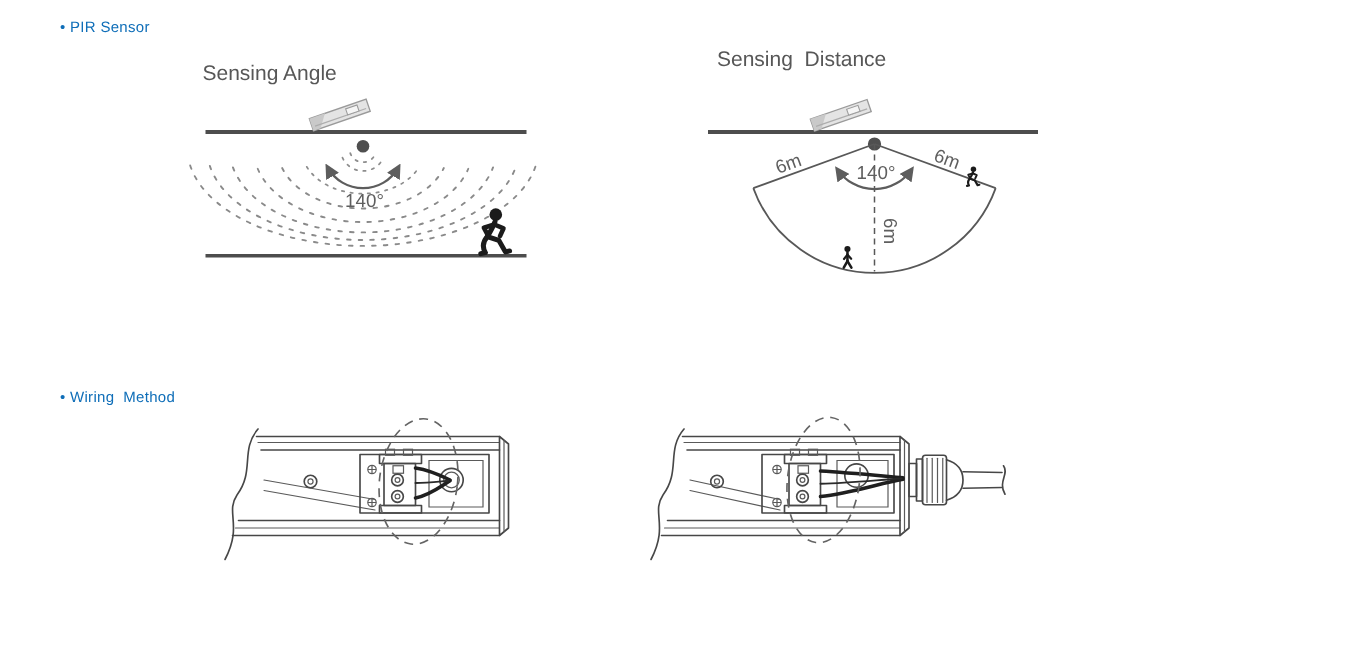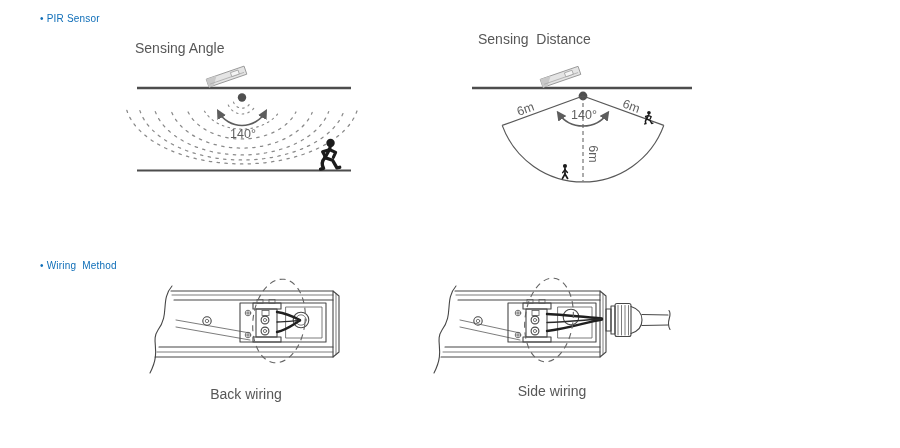--- a/index.html
+++ b/index.html
@@ -222,15 +222,13 @@
         <path class="ln" d="M669,310.5 C673,316 665,321 670,329.5"></path>
       </g>
       <ellipse class="dashell" cx="549" cy="320" rx="24" ry="42" transform="rotate(7 549 320)"></ellipse>
     </g>
   </svg>
 
   <div class="heading heading-pir">• PIR Sensor</div>
   <div class="dtitle title-angle">Sensing Angle</div>
   <div class="dtitle title-distance">Sensing  Distance</div>
   <div class="heading heading-wiring">• Wiring  Method</div>
-  <div class="dcaption caption-back">Back wiring</div>
-  <div class="dcaption caption-side">Side wiring</div>
 </div>
 
 </body></html>

